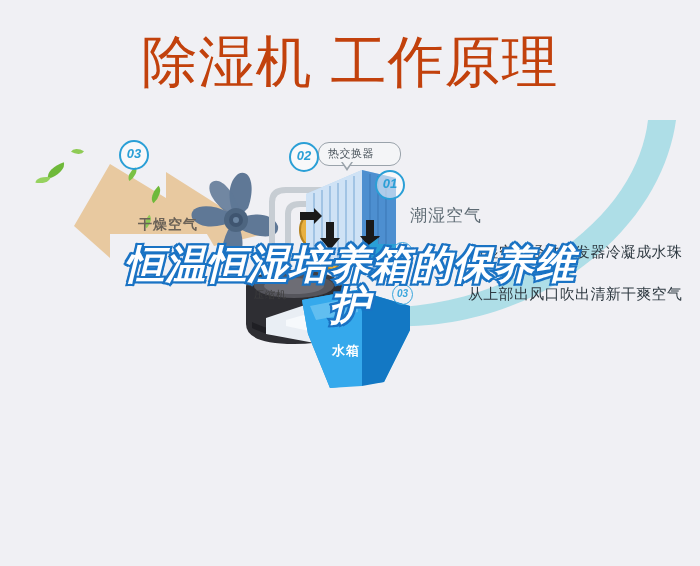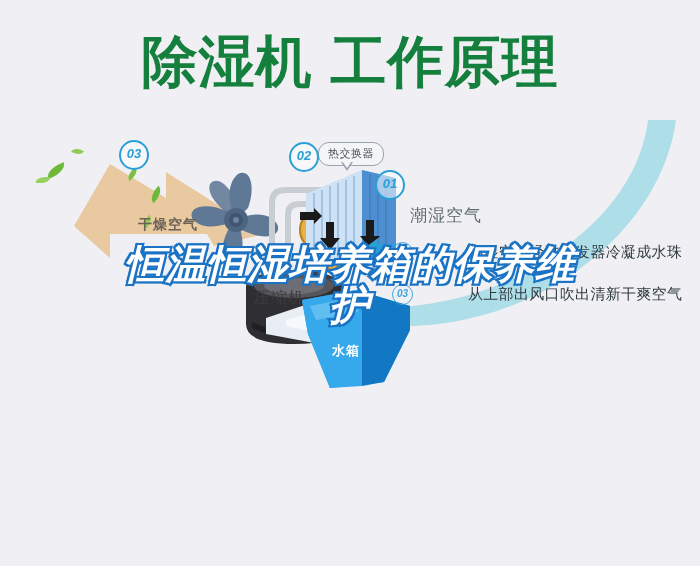--- a/index.html
+++ b/index.html
@@ -29,22 +29,22 @@
     left: 0;
     top: 30px;
     width: 700px;
     text-align: center;
     white-space: nowrap;
   }
   .title-part {
     display: inline-block;
     font-size: 56px;
     line-height: 64px;
-    font-weight: bold;
-    color: #15803d;
+    font-weight: normal;
+    color: #c2410c;
     letter-spacing: 1px;
     vertical-align: middle;
   }
   .title-part.second {
     margin-left: 18px;
   }
 
   
   .stage {
     position: absolute;
@@ -124,21 +124,21 @@
   }
   .badge.b03 { left: 119px; top: 22px; }
   .badge.b02 { left: 289px; top: 24px; }
   .badge.b01 { left: 375px; top: 52px; }
 
   
   .callout {
     position: absolute;
     left: 318px;
     top: 24px;
-    padding: 3px 9px 4px 9px;
+    padding: 3px 26px 4px 9px;
     border: 1.6px solid #9aa3ab;
     border-radius: 11px;
     background: #f4f5f7;
     font-size: 11px;
     color: #4a545c;
     letter-spacing: 0.5px;
     white-space: nowrap;
   }
   .callout-tail {
     position: absolute;
@@ -171,21 +171,21 @@
   .evaporator { position: absolute; left: 300px; top: 46px; width: 98px; height: 118px; }
   .evaporator svg { display: block; }
 
   
   .compressor { position: absolute; left: 238px; top: 148px; width: 128px; height: 96px; }
   .compressor svg { display: block; }
   .label-compressor {
     position: absolute;
     left: 254px;
     top: 170px;
-    font-size: 16px;
+    font-size: 10px;
     color: #3d3d3d;
     font-weight: normal;
     letter-spacing: 1px;
   }
 
   
   .tank { position: absolute; left: 300px; top: 172px; width: 112px; height: 100px; }
   .tank svg { display: block; }
   .label-tank {
     position: absolute;

